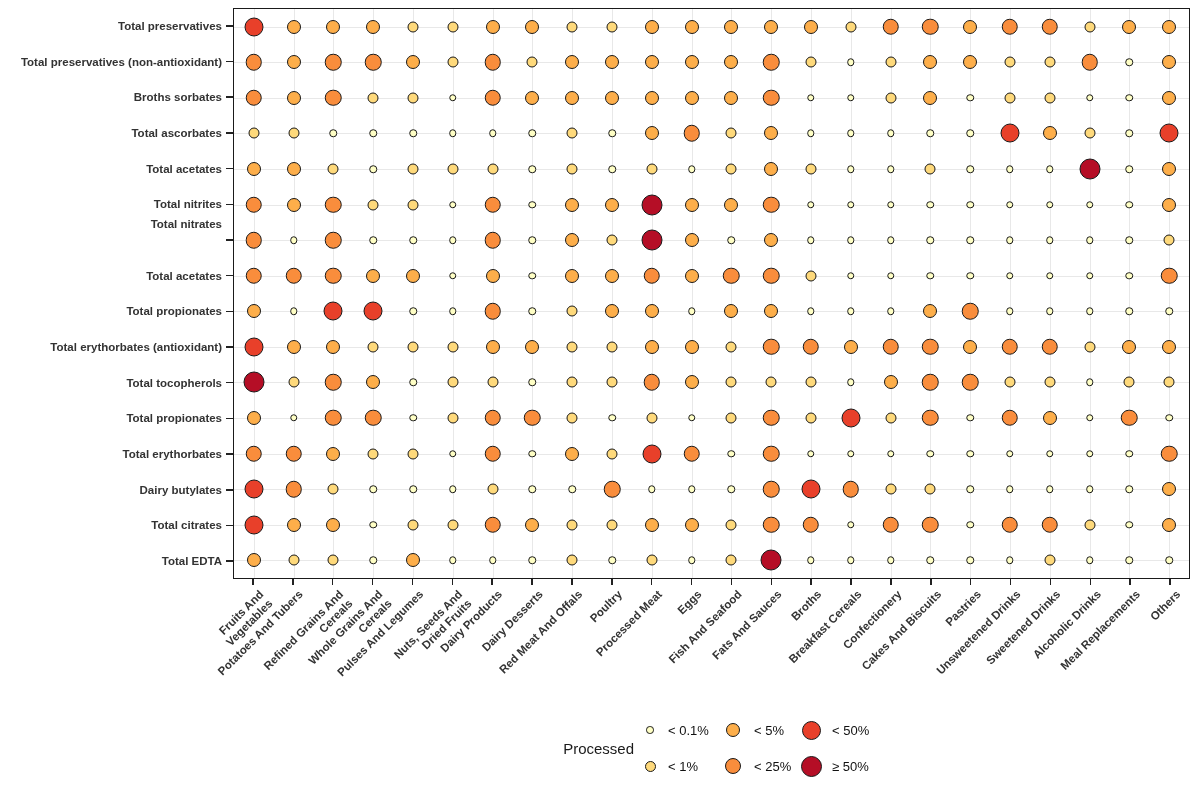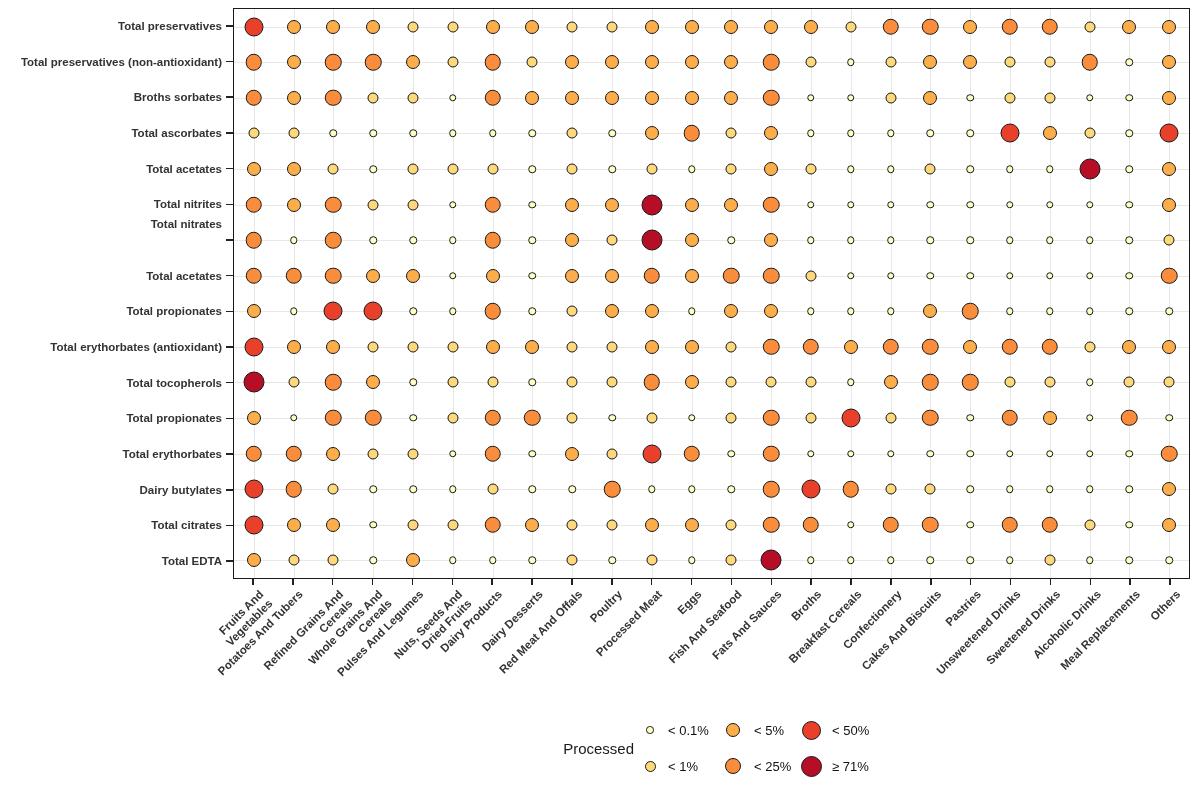--- a/index.html
+++ b/index.html
@@ -563,15 +563,15 @@
         <div class="lg-circle" style="height: 11px; width: 11px; background: rgb(254, 217, 123);"></div>
       </div>
       <div class="lg-label">&lt; 1%</div>
       <div class="lg-circle-cell">
         <div class="lg-circle" style="height: 16.5px; width: 16.5px; background: rgb(249, 141, 60);"></div>
       </div>
       <div class="lg-label">&lt; 25%</div>
       <div class="lg-circle-cell">
         <div class="lg-circle" style="height: 21px; width: 21px; background: rgb(181, 14, 38);"></div>
       </div>
-      <div class="lg-label">≥ 71%</div>
+      <div class="lg-label">≥ 50%</div>
     </div>
 </div>
 
 </body></html>

